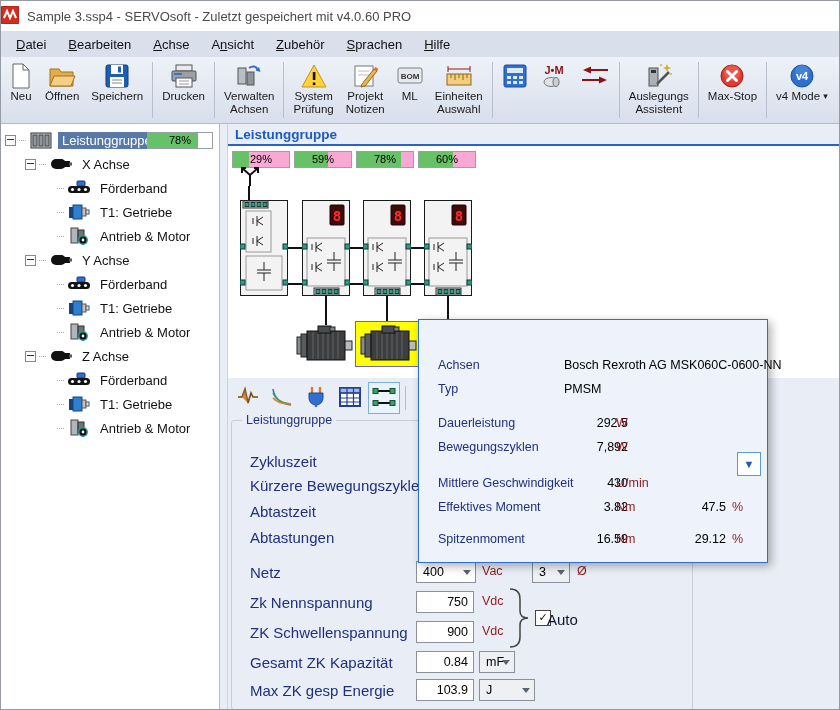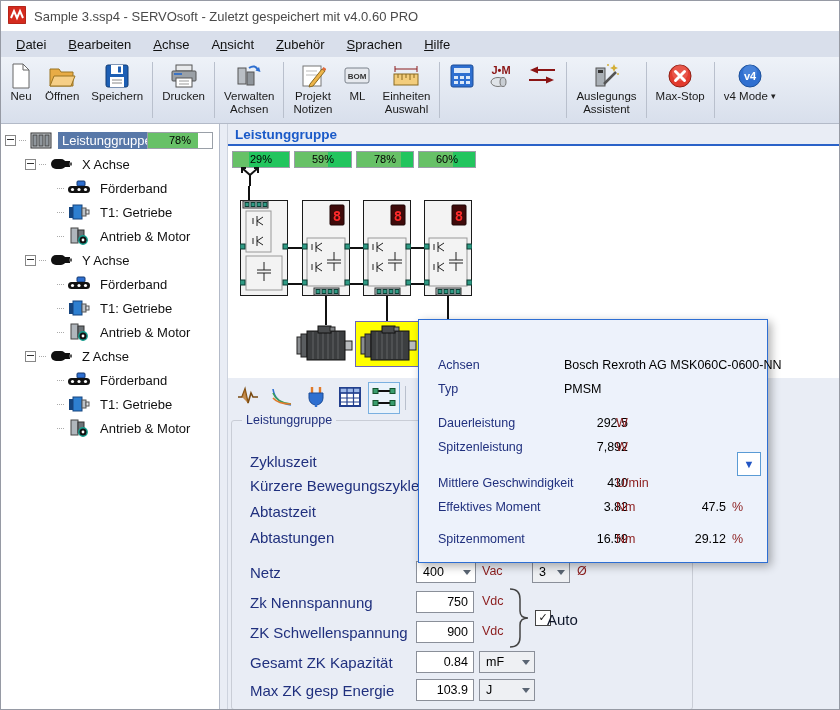--- a/index.html
+++ b/index.html
@@ -1,20 +1,20 @@
 <!DOCTYPE html>
 <html><head>
 <meta charset="utf-8">
 <style>
   html,body{margin:0;padding:0;}
   body{width:840px;height:710px;position:relative;overflow:hidden;background:#e9edf5;
        font-family:"Liberation Sans","DejaVu Sans",sans-serif;font-size:13px;color:#111;}
   .app{position:absolute;inset:0;border:1px solid #969aa4;box-sizing:border-box;display:flex;flex-direction:column;background:#e9edf5;}
   
-  .titlebar{flex:0 0 30px;background:#fff;display:flex;align-items:center;padding-left:7px;gap:8px;}
+  .titlebar{flex:0 0 30px;background:#fff;display:flex;align-items:center;gap:8px;}
   .title-text{color:#4a4a4a;font-size:13px;white-space:nowrap;}
   
   .menubar{flex:0 0 26px;background:#d9dfeb;display:flex;align-items:center;padding-left:4px;}
   .menu-item{padding:4px 11px;color:#111;white-space:nowrap;}
   
   .toolbar{flex:0 0 64px;background:linear-gradient(#eef2f8,#d8dfec);border-bottom:1px solid #b3bac8;display:flex;align-items:stretch;padding:1px 2px;}
   .tb-btn{display:flex;flex-direction:column;align-items:center;justify-content:flex-start;padding:3px 6px 0;font-size:11.5px;line-height:1.12;text-align:center;color:#1a1a1a;white-space:nowrap;}
   .tb-icon{height:29px;display:flex;align-items:center;justify-content:center;}
   .tb-sep{width:1px;background:#b9c0cd;margin:4px 3px;}
   .tb-caret{font-size:9px;margin-left:3px;color:#222;}
@@ -32,21 +32,21 @@
   .tree-label{padding:1px 4px;}
   .tree-label.selected{background:#5878a8;color:#fff;}
   .tree-progress{position:absolute;left:146px;top:4px;width:64px;height:15px;border:1px solid #9aa0a8;background:#fff;}
   .tree-progress .fill{position:absolute;left:0;top:0;bottom:0;background:#67c167;}
   .tree-progress .txt{position:absolute;inset:0;text-align:center;font-size:11px;line-height:15px;color:#000;}
   
   .main-panel{flex:1;position:relative;background:#e9edf5;overflow:hidden;}
   .main-header{position:absolute;left:0;top:0;right:0;height:20px;border-bottom:2px solid #2a62c8;}
   .main-header span{position:absolute;left:7px;top:3px;color:#1a5ac8;font-weight:bold;font-size:13.5px;}
   .canvas{position:absolute;left:0;top:22px;right:0;height:232px;background:#fff;}
-  .badge{position:absolute;top:5px;width:56px;height:15px;border:1px solid #9aa0a8;background:#22c55e;}
+  .badge{position:absolute;top:5px;width:56px;height:15px;border:1px solid #9aa0a8;background:#f9a8d4;}
   .badge .fill{position:absolute;left:0;top:0;bottom:0;background:#67c167;}
   .badge .txt{position:absolute;inset:0;text-align:center;font-size:11px;line-height:15px;color:#000;}
   .dev-box{position:absolute;top:54px;width:48px;height:96px;}
   .bus-line{position:absolute;height:2px;background:#111;}
   .drop-line{position:absolute;width:2px;background:#111;}
   .motor{position:absolute;width:60px;height:40px;}
   .motor-sel{position:absolute;background:#ffff00;border:1px solid #6b66b8;}
   .antenna{position:absolute;}
   .view-toolbar{position:absolute;left:4px;top:258px;height:32px;display:flex;align-items:center;gap:2px;}
   .vt-btn{width:30px;height:30px;border:1px solid transparent;display:flex;align-items:center;justify-content:center;}
@@ -163,20 +163,31 @@
             <rect x="3" y="5" width="8" height="16" fill="#b9bec4" stroke="#555"></rect>
             <rect x="12" y="9" width="7" height="13" fill="#8f959b" stroke="#555"></rect>
             <path d="M14 5q6-4 9 2" fill="none" stroke="#2e6fd0" stroke-width="2"></path>
             <path d="M24 4l1.5 5-5-1.5z" fill="#2e6fd0"></path>
           </svg>
         </span>
         <div>Verwalten</div>
         <div>Achsen</div>
       </div>
       <div class="tb-sep"></div>
+      <div class="tb-btn">
+        <span class="tb-icon">
+          <svg width="28" height="26" viewBox="0 0 28 26">
+            <path d="M14 2 L26 24 H2 Z" fill="#ffd23e" stroke="#c49516"></path>
+            <rect x="12.8" y="9" width="2.6" height="8" fill="#111"></rect>
+            <rect x="12.8" y="19.5" width="2.6" height="2.6" fill="#111"></rect>
+          </svg>
+        </span>
+        <div>System</div>
+        <div>Prüfung</div>
+      </div>
       <div class="tb-btn">
         <span class="tb-icon">
           <svg width="26" height="26" viewBox="0 0 26 26">
             <rect x="3" y="3" width="18" height="20" fill="#fff" stroke="#777"></rect>
             <line x1="6" y1="8" x2="17" y2="8" stroke="#bbb"></line>
             <line x1="6" y1="12" x2="17" y2="12" stroke="#bbb"></line>
             <path d="M10 21 L22 6l3 2 L13 23l-4 1z" fill="#eeb54a" stroke="#8a6a20"></path>
             <path d="M22 6l3 2 1.5-2-3-2z" fill="#e06a3a"></path>
           </svg>
         </span>
@@ -700,21 +711,21 @@
         <span class="brace" style="left:276px;top:166px">
           <svg width="24" height="62" viewBox="0 0 24 62">
               <path d="M2 2 Q12 2 12 12 L12 24 Q12 31 20 31 Q12 31 12 38 L12 50 Q12 60 2 60" fill="none" stroke="#444" stroke-width="1.5"></path>
             </svg>
         </span>
         <div class="checkbox" style="left:303px;top:189px">✓</div>
         <span class="gb-label" style="left:315px;top:190px;color:#0f172a">Auto</span>
 
         <span class="gb-label" style="top:233px">Gesamt ZK Kapazität</span>
         <div class="field" style="left:184px;top:230px">0.84</div>
-        <div class="dropdown gray" style="left:247px;top:230px;width:56px">
+        <div class="dropdown gray" style="left:247px;top:230px;width:36px">
           <span>mF</span><span class="chev"></span>
         </div>
 
         <span class="gb-label" style="top:261px">Max ZK gesp Energie</span>
         <div class="field" style="left:184px;top:258px">103.9</div>
         <div class="dropdown gray" style="left:247px;top:258px;width:56px">
           <span>J</span><span class="chev"></span>
         </div>
       </div>
     </div>
@@ -730,21 +741,21 @@
     <div class="prow" style="top:36px">
       <span class="plabel">Typ</span>
       <span class="pval-left">PMSM</span>
     </div>
     <div class="prow" style="top:70px">
       <span class="plabel">Dauerleistung</span>
       <span class="pval">292.5</span>
       <span class="punit">W</span>
     </div>
     <div class="prow" style="top:94px">
-      <span class="plabel">Spitzenleistung</span>
+      <span class="plabel">Bewegungszyklen</span>
       <span class="pval">7,892</span>
       <span class="punit">W</span>
     </div>
     <div class="expand-btn">
       <span>▼</span>
     </div>
     <div class="prow" style="top:130px">
       <span class="plabel">Mittlere Geschwindigkeit</span>
       <span class="pval">430</span>
       <span class="punit">U/min</span>

